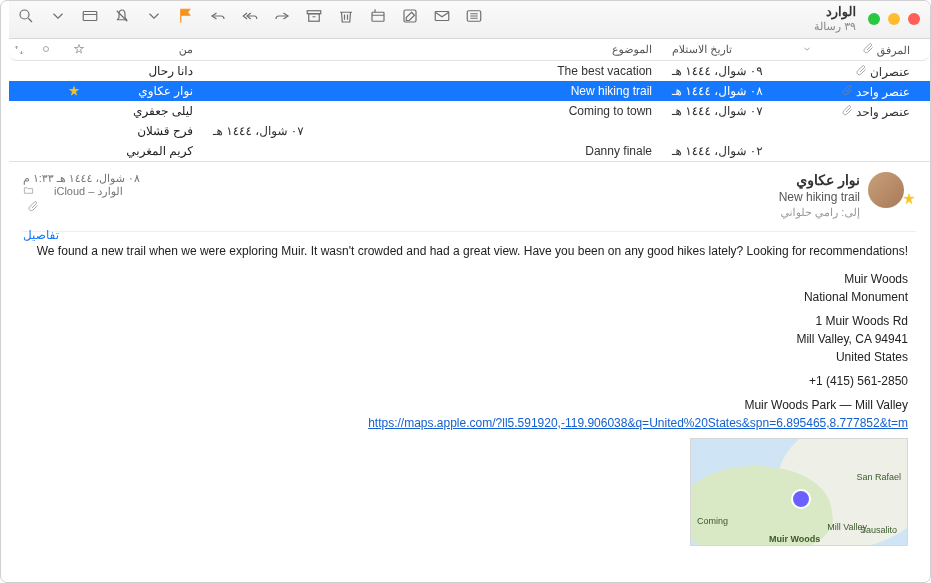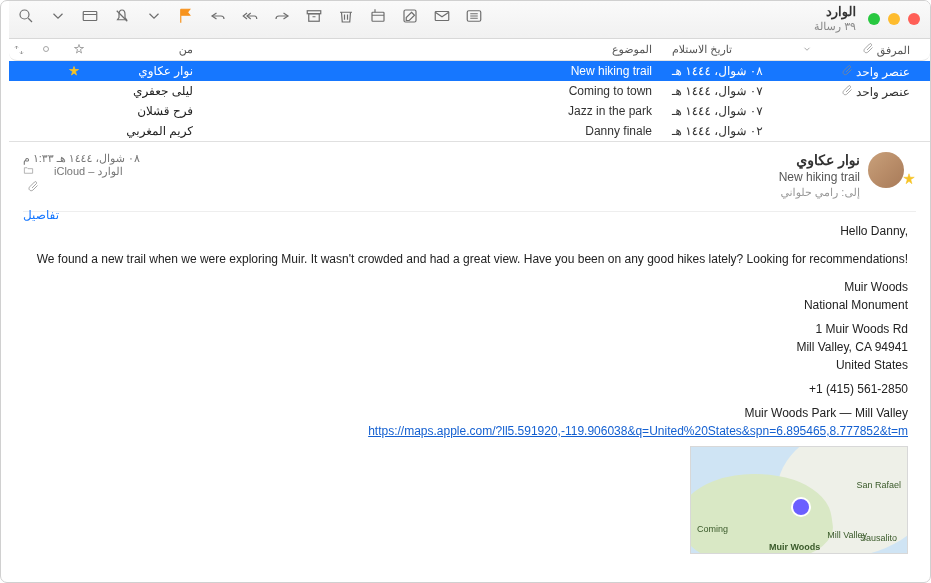--- a/index.html
+++ b/index.html
@@ -212,20 +212,34 @@
     <div class="col col-att">
       <span class="clip"><svg viewBox="0 0 24 24">
             <path d="M21 11 L12 20 C9 23 4 21 4 17 C4 15 5 14 6 13 L15 4 C17 2 20 4 19 7 L10 16"></path>
           </svg></span>
       <span>المرفق</span>
     </div>
   </div>
 
   <div class="rows">
     <div id="rows-mount">
+        <div class="row">
+          <div class="sort-col"></div>
+          <div class="hdr-icons">
+            <span></span>
+            <span class="star-col "></span>
+          </div>
+          <div class="col col-from">دانا رحال</div>
+          <div class="col col-subj">The best vacation</div>
+          <div class="col col-date">٠٩ شوال، ١٤٤٤ هـ</div>
+          <div style="width:18px"></div>
+          <div class="col col-att"><span class="clip"><svg viewBox="0 0 24 24">
+                <path d="M21 11 L12 20 C9 23 4 21 4 17 C4 15 5 14 6 13 L15 4 C17 2 20 4 19 7 L10 16"></path>
+              </svg></span> عنصران</div>
+        </div>
         <div class="row sel">
           <div class="sort-col"></div>
           <div class="hdr-icons">
             <span></span>
             <span class="star-col star-on">
               <svg viewBox="0 0 24 24">
                 <polygon points="12 3 14 9 21 9 15 13 17 20 12 16 7 20 9 13 3 9 10 9"></polygon>
               </svg>
             </span>
           </div>
@@ -251,21 +265,20 @@
                 <path d="M21 11 L12 20 C9 23 4 21 4 17 C4 15 5 14 6 13 L15 4 C17 2 20 4 19 7 L10 16"></path>
               </svg></span> عنصر واحد</div>
         </div>
         <div class="row">
           <div class="sort-col"></div>
           <div class="hdr-icons">
             <span></span>
             <span class="star-col "></span>
           </div>
           <div class="col col-from">فرح قشلان</div>
-          <div class="col col-subj">Jazz in the park</div>
           <div class="col col-date">٠٧ شوال، ١٤٤٤ هـ</div>
           <div style="width:18px"></div>
           <div class="col col-att"></div>
         </div>
         <div class="row">
           <div class="sort-col"></div>
           <div class="hdr-icons">
             <span></span>
             <span class="star-col "></span>
           </div>
@@ -302,21 +315,20 @@
       <div class="pv-subj">New hiking trail</div>
       <div class="pv-to">
         <span>إلى:</span>
         <span>رامي حلواني</span>
       </div>
     </div>
 
     <hr class="hr">
 
     <div class="body">
-      <p>Hello Danny,</p>
       <p>We found a new trail when we were exploring Muir. It wasn't crowded and had a great view. Have you been on any good hikes lately? Looking for recommendations!</p>
       <div class="place">
         <div>Muir Woods</div>
         <div>National Monument</div>
       </div>
       <div class="place">
         <div>1 Muir Woods Rd</div>
         <div>Mill Valley, CA 94941</div>
         <div>United States</div>
       </div>

